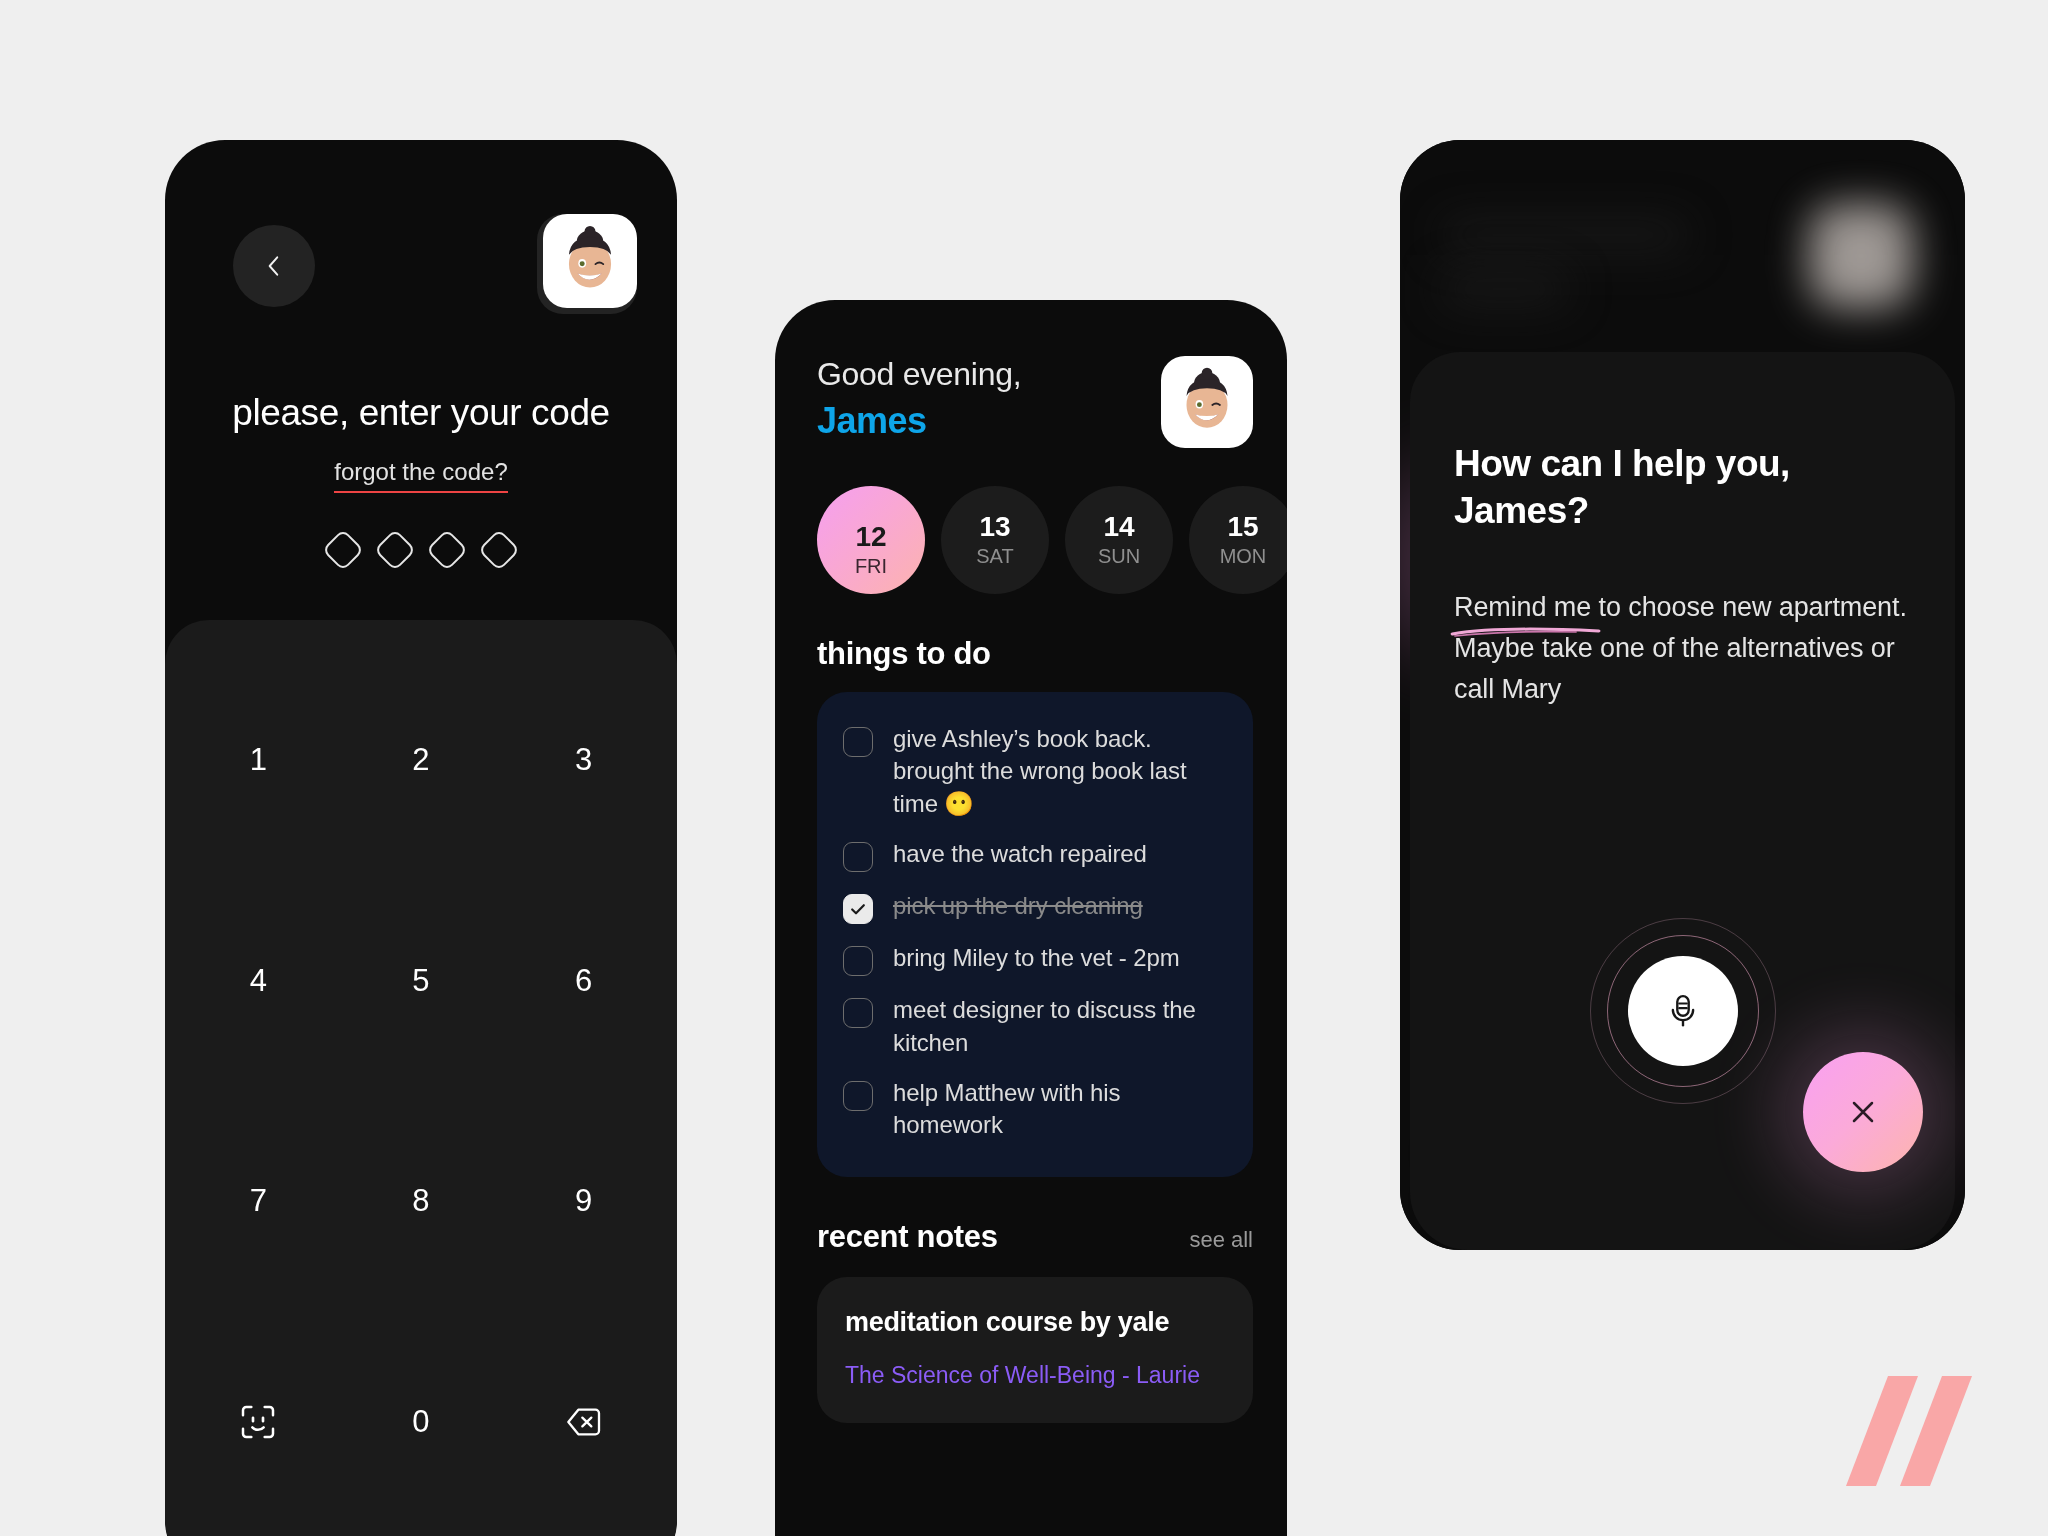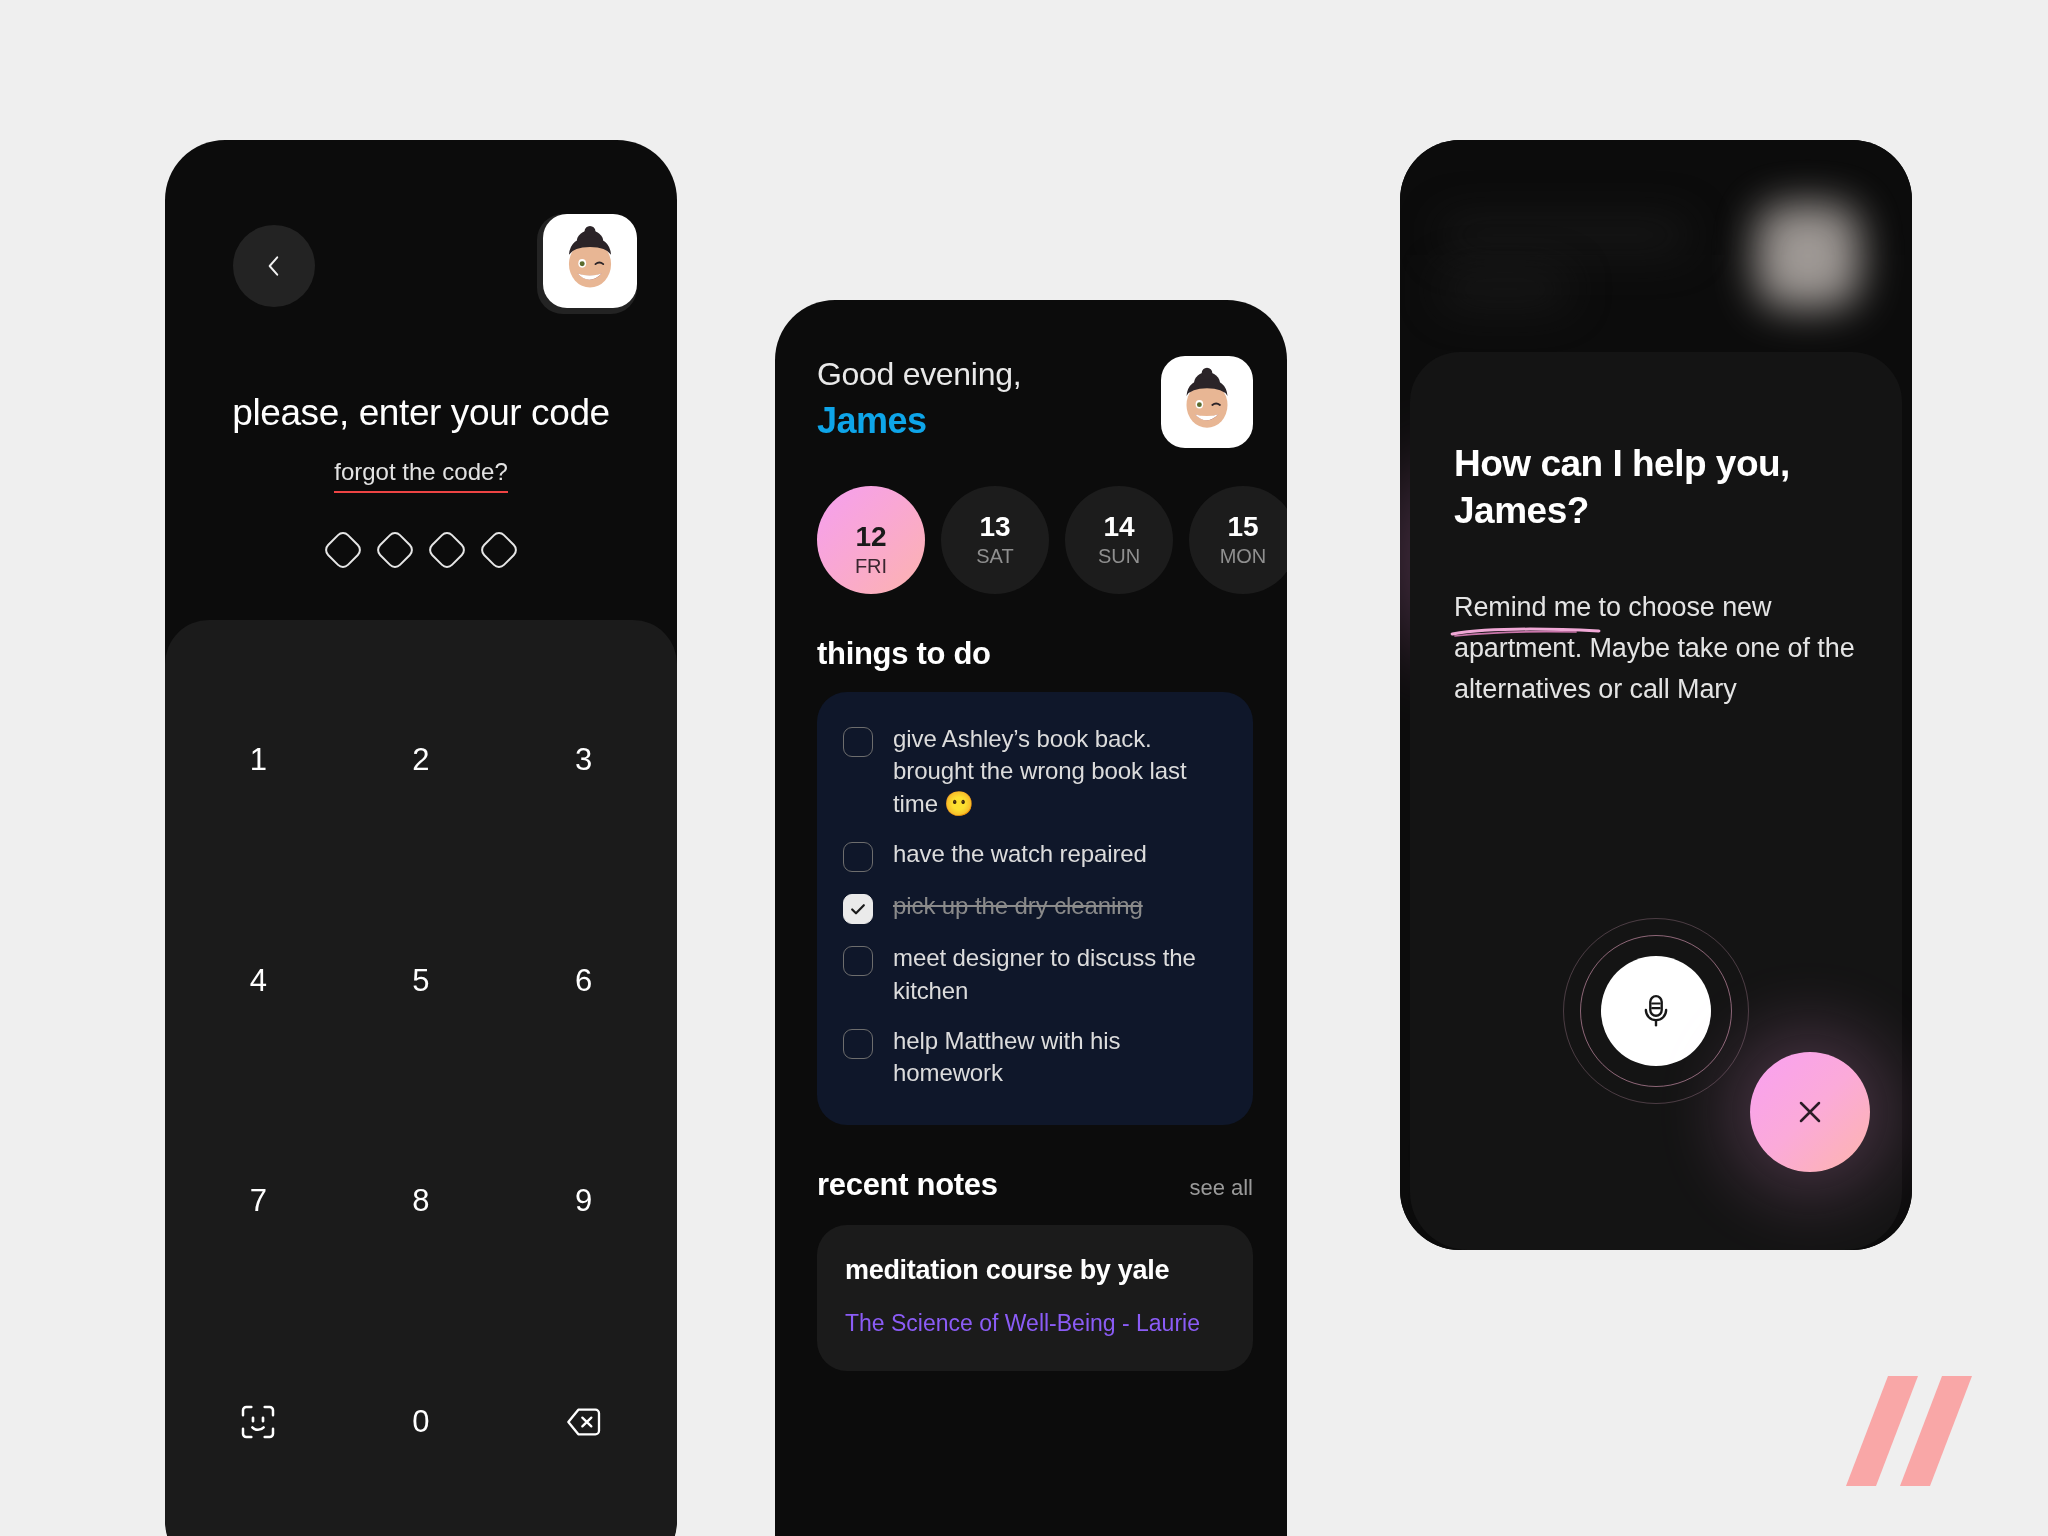--- a/index.html
+++ b/index.html
@@ -166,21 +166,21 @@
   .fab-add {
     position:absolute; right:33px; bottom:50px;
     width:124px; height:124px; border-radius:50%;
     background:linear-gradient(135deg,#f9a0f2 0%,#fbaad9 50%,#fdb5ac 100%);
     display:flex; align-items:center; justify-content:center;
     z-index:6;
   }
   .fab-add svg { width:40px; height:40px; }
 
   
-  #phone-ai { left:1400px; top:140px; width:512px; height:1110px; }
+  #phone-ai { left:1400px; top:140px; width:565px; height:1110px; }
 
   .blur-bg { position:absolute; inset:0; background:#0c0c0c; overflow:hidden; }
   .bb { position:absolute; background:#222; filter:blur(22px); border-radius:22px; opacity:.55; }
   .bb-av { position:absolute; right:52px; top:64px; width:104px; height:104px;
            border-radius:30px; background:#cfc7c2; filter:blur(20px); opacity:.75; }
   .bb-glow { position:absolute; left:-30px; top:300px; width:300px; height:240px;
              background:radial-gradient(circle at 40% 50%, #b66ea8 0%, rgba(120,60,110,0) 70%);
              filter:blur(30px); opacity:.55; }
 
   .ai-card {
@@ -351,20 +351,24 @@
         <div class="todo done">
           <div class="cbox checked">
             <svg viewBox="0 0 24 24" fill="none">
               <path d="M5 12.6l4.6 4.6L19 7.4" stroke="#1a1a1a" stroke-width="2.6" stroke-linecap="round" stroke-linejoin="round"></path>
             </svg>
           </div>
           <div class="todo-text">pick up the dry cleaning</div>
         </div>
         <div class="todo">
           <div class="cbox"></div>
+          <div class="todo-text">bring Miley to the vet - 2pm</div>
+        </div>
+        <div class="todo">
+          <div class="cbox"></div>
           <div class="todo-text">meet designer to discuss the kitchen</div>
         </div>
         <div class="todo">
           <div class="cbox"></div>
           <div class="todo-text">help Matthew with his homework</div>
         </div>
       </div>
 
     <div class="sec-row notes-head">
       <div class="sec-title">recent notes</div>

